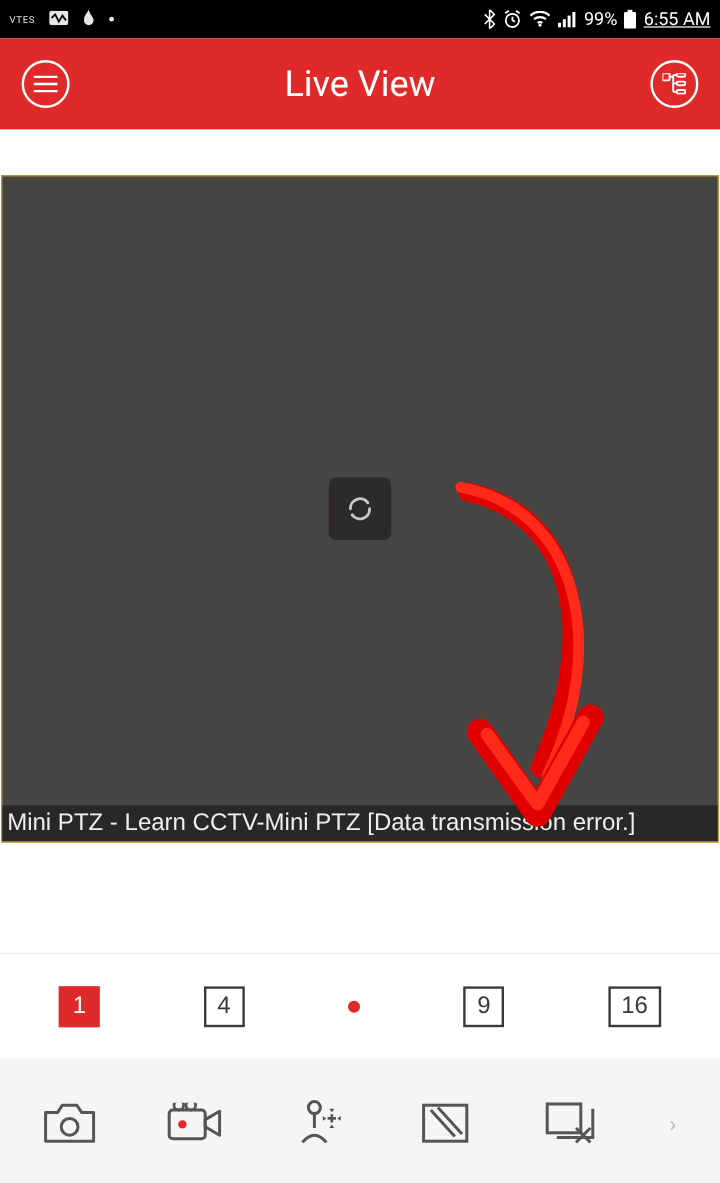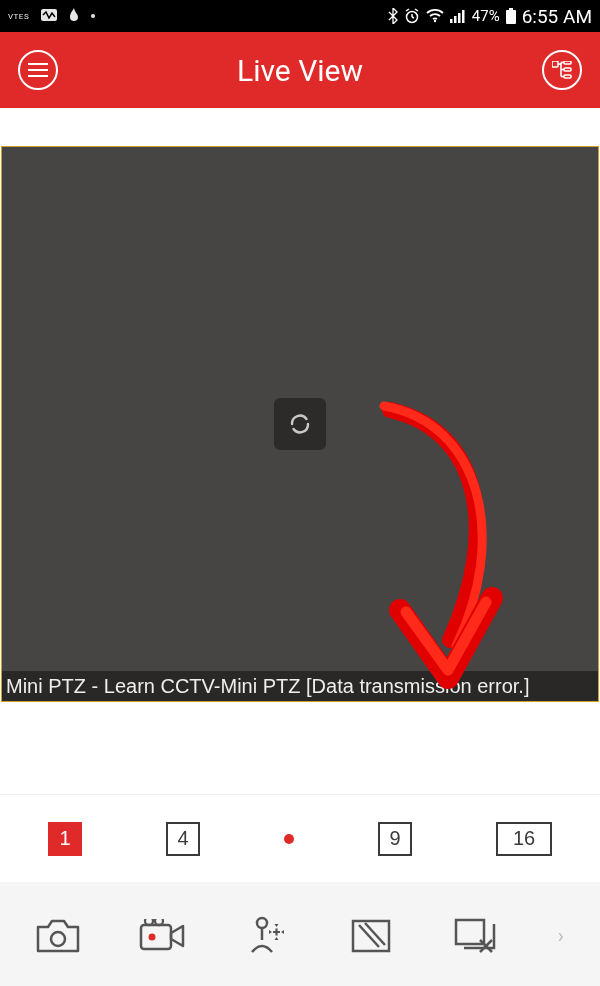--- a/index.html
+++ b/index.html
@@ -128,21 +128,21 @@
     font-family: Arial, sans-serif;
     font-size: 20px;
     color: #3a3a3a;
     cursor: pointer;
   }
   .layout-num.active {
     border-color: #e02a2a;
     background: #e02a2a;
     color: #fff;
   }
-  .layout-num.num16 { width: 56px; }
+  .layout-num.num16 { width: 44px; }
   .rec-dot {
     width: 10px; height: 10px;
     border-radius: 50%;
     background: #e02a2a;
   }
 
   
   .bottom-toolbar {
     height: 108px;
     background: #f5f5f5;
@@ -215,28 +215,28 @@
         </svg>
     </span>
     <span>
       <svg width="16" height="14" viewBox="0 0 16 14">
           <rect x="0" y="10" width="2.5" height="4" fill="#fff"></rect>
           <rect x="4" y="7" width="2.5" height="7" fill="#fff"></rect>
           <rect x="8" y="4" width="2.5" height="10" fill="#fff"></rect>
           <rect x="12" y="1" width="2.5" height="13" fill="#fff"></rect>
         </svg>
     </span>
-    <span style="font-size:15px;">47%</span>
+    <span style="font-size:15px;">99%</span>
     <span>
       <svg width="10" height="16" viewBox="0 0 10 16">
           <rect x="3" y="0" width="4" height="2" fill="#fff"></rect>
           <rect x="0" y="2" width="10" height="14" fill="#fff" rx="1"></rect>
         </svg>
     </span>
-    <span style="font-size:19px;">6:55 AM</span>
+    <span style="font-size:15px;text-decoration:underline;">6:55 AM</span>
   </div>
 </div>
 
 <div class="app-header">
   <div class="circ-btn">
     <svg width="20" height="14" viewBox="0 0 20 14">
       <line x1="0" y1="1" x2="20" y2="1" stroke="#fff" stroke-width="2"></line>
       <line x1="0" y1="7" x2="20" y2="7" stroke="#fff" stroke-width="2"></line>
       <line x1="0" y1="13" x2="20" y2="13" stroke="#fff" stroke-width="2"></line>
     </svg>

